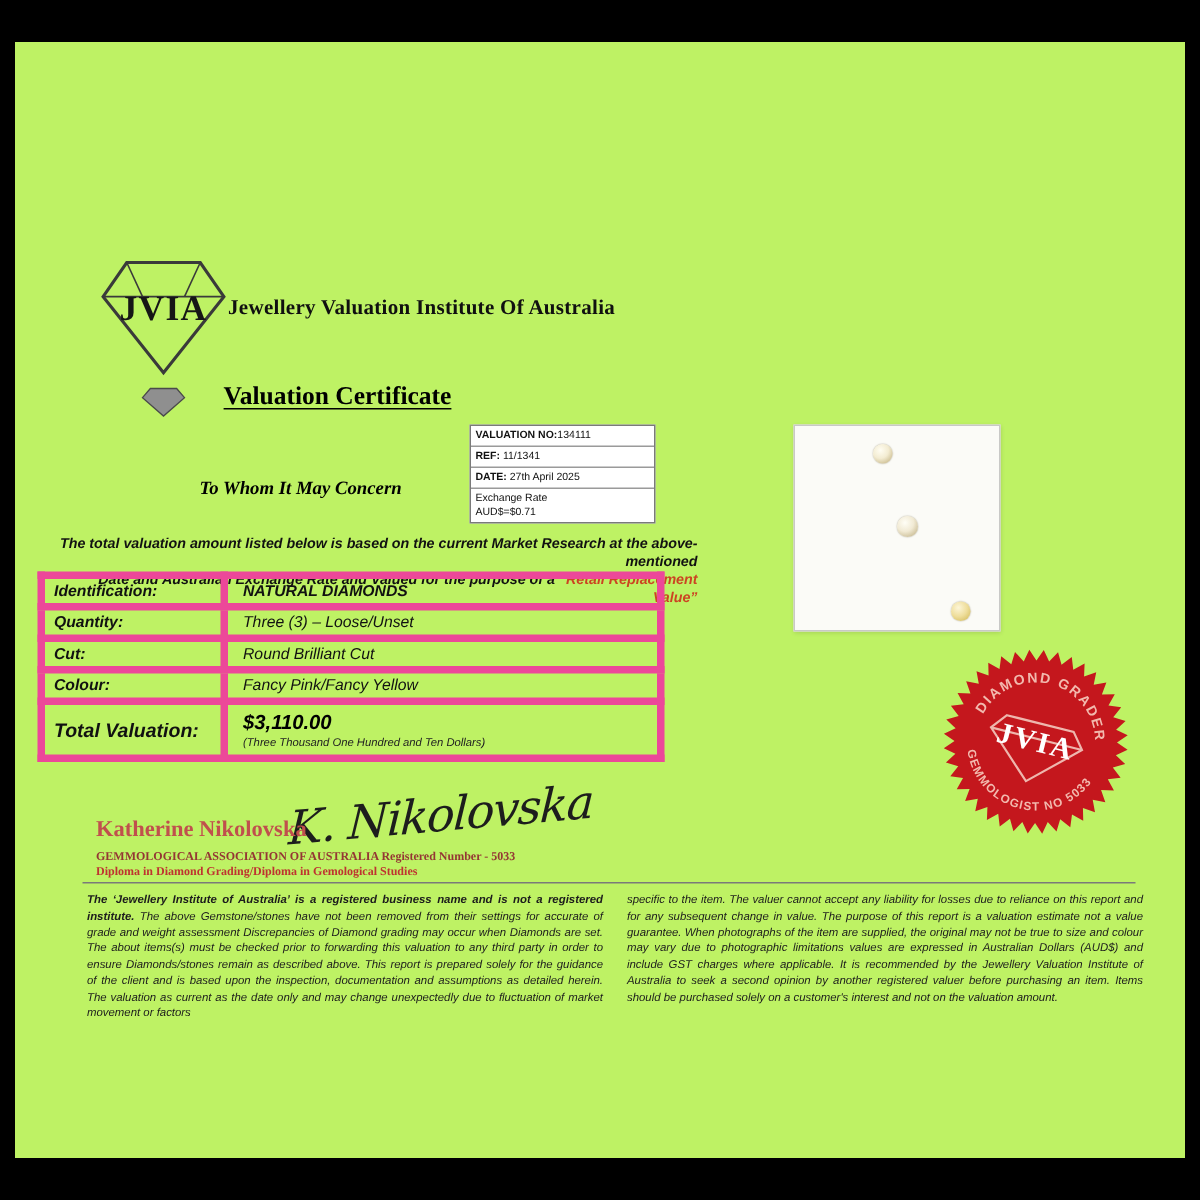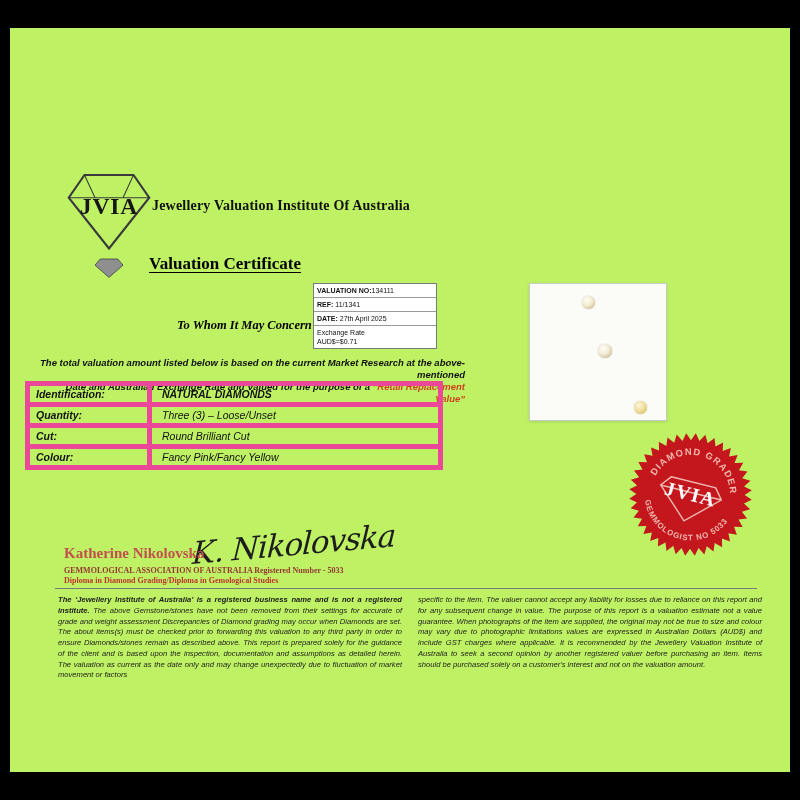--- a/index.html
+++ b/index.html
@@ -21,21 +21,21 @@
   .cert-title { position:absolute; left:90px; top:226px; width:250px; text-align:center;
     font-size:17px; font-weight:bold; color:#000; text-decoration:underline; text-underline-offset:3px; }
 
   
   .info-box { position:absolute; left:303px; top:255px; width:124px; border:1px solid #7a7a7a;
     font-family:"Liberation Sans", sans-serif; font-size:7px; color:#111; background:#fff; }
   .info-row { padding:2px 3px; border-top:1px solid #9a9a9a; line-height:1.3; }
   .info-row:first-child { border-top:none; }
   .info-row b { font-weight:bold; }
 
-  .salutation { position:absolute; left:123px; top:290px; font-size:12.5px; font-weight:bold; font-style:italic; color:#000;margin-left:44px; }
+  .salutation { position:absolute; left:123px; top:290px; font-size:12.5px; font-weight:bold; font-style:italic; color:#000; }
 
   
   .intro { position:absolute; left:0px; top:329px; width:455px; text-align:right;
     font-family:"Liberation Sans", sans-serif; font-style:italic; font-weight:bold; font-size:9.5px; line-height:12px; color:#111;padding-left:27px; }
   .intro .highlight { color:#cc4422; }
 
   
   .val-table { position:absolute; left:15px; top:353px; width:418px; border-collapse:collapse;
     font-family:"Liberation Sans", sans-serif; }
   .val-table td { border:5px solid #ec4899; vertical-align:middle; padding:2px 6px; height:17px; }
@@ -139,20 +139,27 @@
       <td class="lbl">Quantity:</td>
       <td class="val">Three (3) – Loose/Unset</td>
     </tr>
     <tr>
       <td class="lbl">Cut:</td>
       <td class="val">Round Brilliant Cut</td>
     </tr>
     <tr>
       <td class="lbl">Colour:</td>
       <td class="val">Fancy Pink/Fancy Yellow</td>
+    </tr>
+    <tr class="total-row">
+      <td class="lbl total-lbl">Total Valuation:</td>
+      <td class="val">
+        <div class="total-amount">$3,110.00</div>
+        <div class="total-words">(Three Thousand One Hundred and Ten Dollars)</div>
+      </td>
     </tr>
   </tbody>
     </table>
 
   <div class="photo">
     <span class="diamond d1"></span>
     <span class="diamond d2"></span>
     <span class="diamond d3"></span>
   </div>
 

